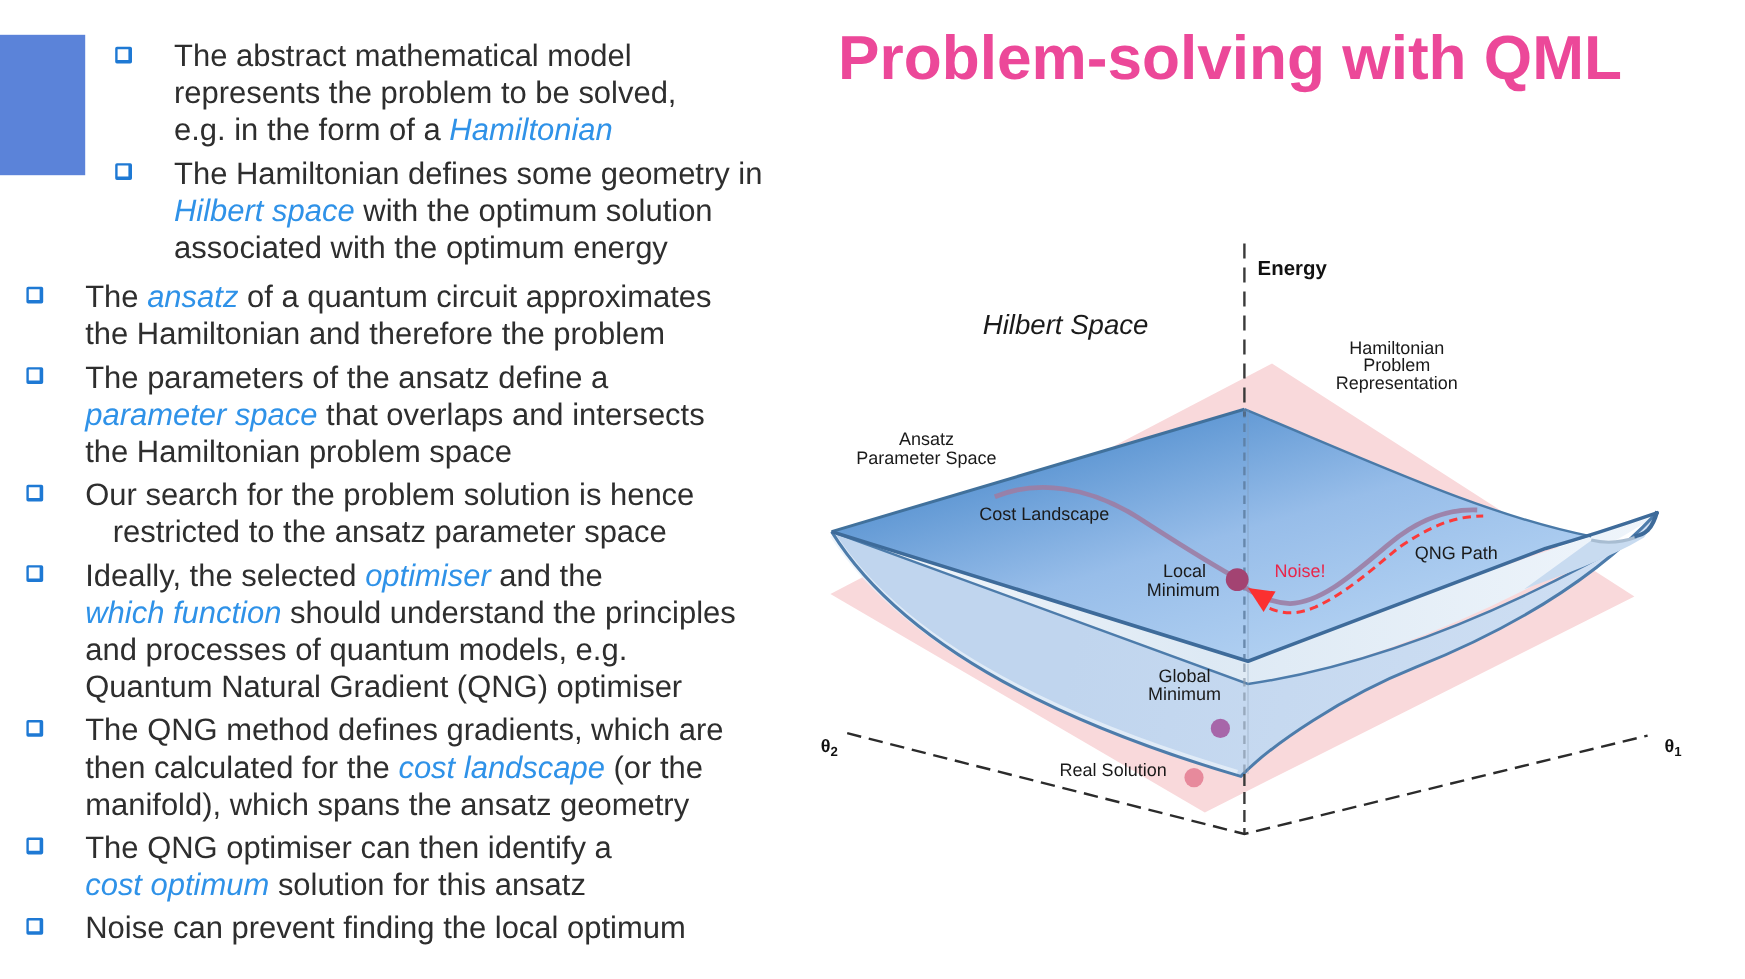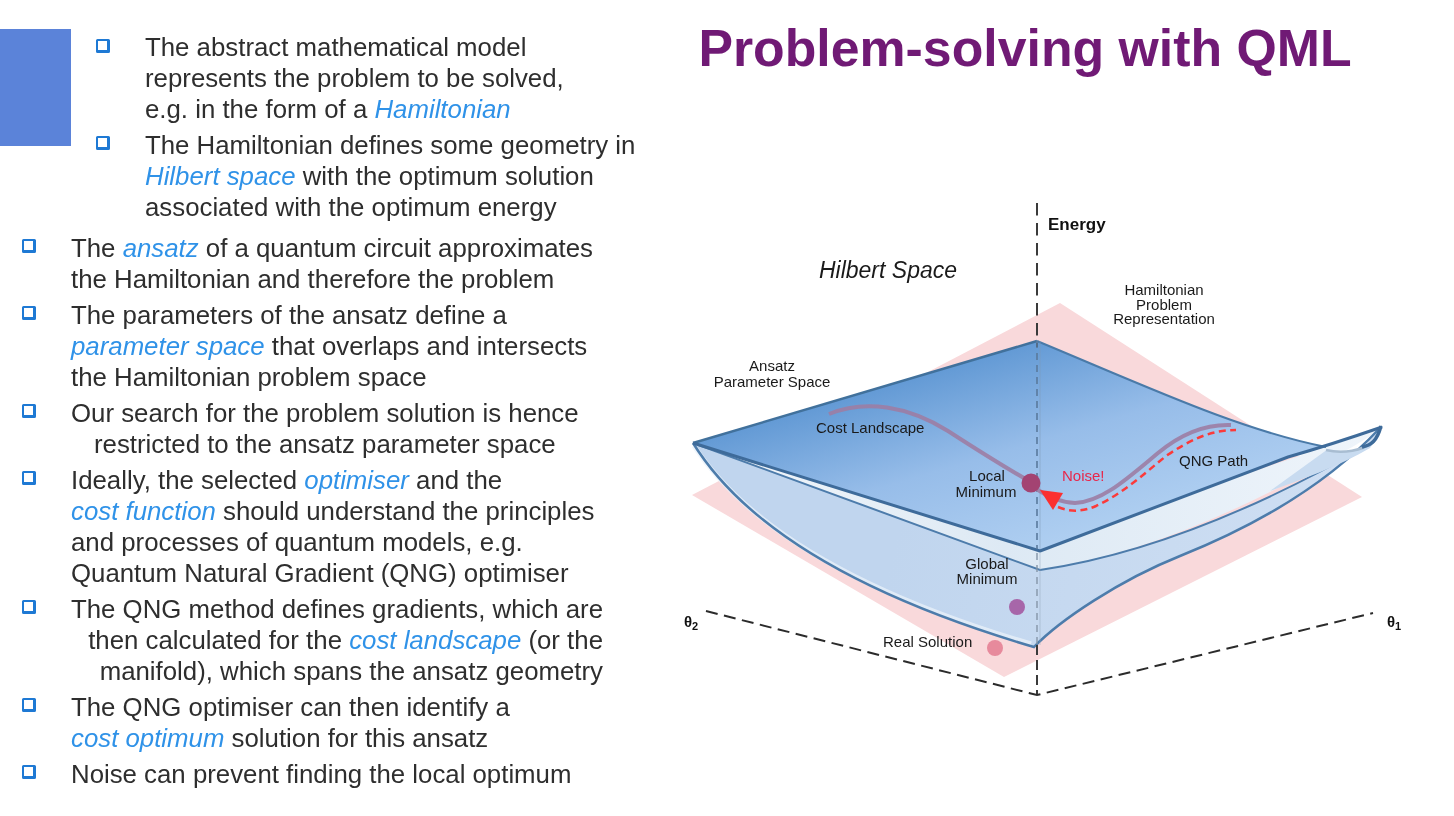--- a/index.html
+++ b/index.html
@@ -4,37 +4,37 @@
 <style>
   html,body{margin:0;padding:0;}
   body{width:1454px;height:816px;position:relative;overflow:hidden;background:#ffffff;
        font-family:"Liberation Sans", sans-serif;}
   .bluerect{position:absolute;left:0;top:29px;width:71px;height:117px;background:#5b83d9;}
   .li{position:absolute;font-size:25.8px;line-height:31px;color:#2e2e2e;white-space:nowrap;}
   .li .it{color:#2f92e8;font-style:italic;}
   .b{position:absolute;width:9px;height:9px;border:2.2px solid #1e79d4;
      border-right-width:3.5px;border-bottom-width:3.5px;border-radius:1.5px;}
   .li .b{left:-49px;top:6.5px;}
-  .title{position:absolute;left:660px;top:18.6px;width:730px;text-align:center;color:#701a75;}
+  .title{position:absolute;left:660px;top:18.6px;width:730px;text-align:center;color:#ec4899;}
   .title .t1{font-size:51.8px;font-weight:bold;line-height:59px;}
   .title .t2{font-size:33.5px;font-weight:bold;line-height:38px;}
   svg{position:absolute;left:0;top:0;}
   svg text{font-family:"Liberation Sans", sans-serif;}
 </style>
 </head>
 <body>
 <div class="bluerect"></div>
 
 <div class="li l2" style="left:145px;top:32.1px;"><span class="b"></span>The abstract mathematical model<br>represents the problem to be solved,<br>e.g. in the form of a <span class="it">Hamiltonian</span></div>
 <div class="li l2" style="left:145px;top:129.8px;"><span class="b"></span>The Hamiltonian defines some geometry in<br><span class="it">Hilbert space</span> with the optimum solution<br>associated with the optimum energy</div>
 <div class="li l1" style="left:71px;top:232.8px;"><span class="b"></span>The <span class="it">ansatz</span> of a quantum circuit approximates<br>the Hamiltonian and therefore the problem</div>
 <div class="li l1" style="left:71px;top:299.8px;"><span class="b"></span>The parameters of the ansatz define a<br><span class="it">parameter space</span> that overlaps and intersects<br>the Hamiltonian problem space</div>
 <div class="li l1" style="left:71px;top:397.8px;text-align:center;"><span class="b"></span>Our search for the problem solution is hence<br>restricted to the ansatz parameter space</div>
-<div class="li l1" style="left:71px;top:464.8px;"><span class="b"></span>Ideally, the selected <span class="it">optimiser</span> and the<br><span class="it">cost function</span> should understand the principles<br>and processes of quantum models, e.g.<br>Quantum Natural Gradient (QNG) optimiser</div>
-<div class="li l1" style="left:71px;top:593.8px;text-align:right;"><span class="b"></span>The QNG method defines gradients, which are<br>then calculated for the <span class="it">cost landscape</span> (or the<br>manifold), which spans the ansatz geometry</div>
+<div class="li l1" style="left:71px;top:464.8px;"><span class="b"></span>Ideally, the selected <span class="it">optimiser</span> and the<br><span class="it">which function</span> should understand the principles<br>and processes of quantum models, e.g.<br>Quantum Natural Gradient (QNG) optimiser</div>
+<div class="li l1" style="left:71px;top:593.8px;"><span class="b"></span>The QNG method defines gradients, which are<br>then calculated for the <span class="it">cost landscape</span> (or the<br>manifold), which spans the ansatz geometry</div>
 <div class="li l1" style="left:71px;top:691.8px;"><span class="b"></span>The QNG optimiser can then identify a<br><span class="it">cost optimum</span> solution for this ansatz</div>
 <div class="li l1" style="left:71px;top:758.8px;"><span class="b"></span>Noise can prevent finding the local optimum</div>
 
 <div class="title">
     <div class="t1">Problem-solving with QML</div>
   </div>
 
 <svg width="1454" height="816" viewBox="0 0 1454 816">
   <defs>
     <linearGradient id="gTop" x1="865" y1="392" x2="926" y2="598" gradientUnits="userSpaceOnUse">

